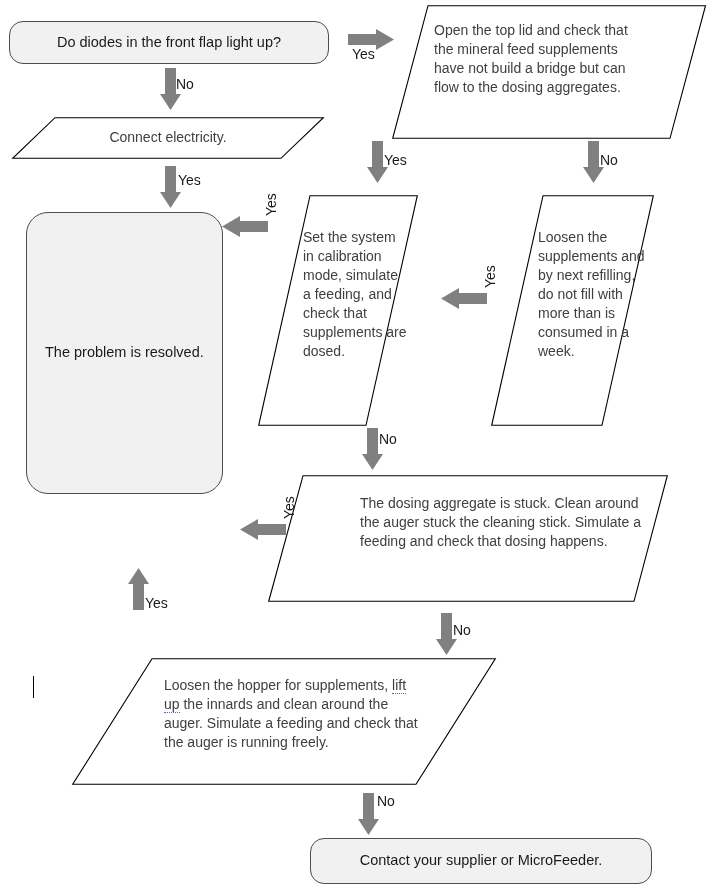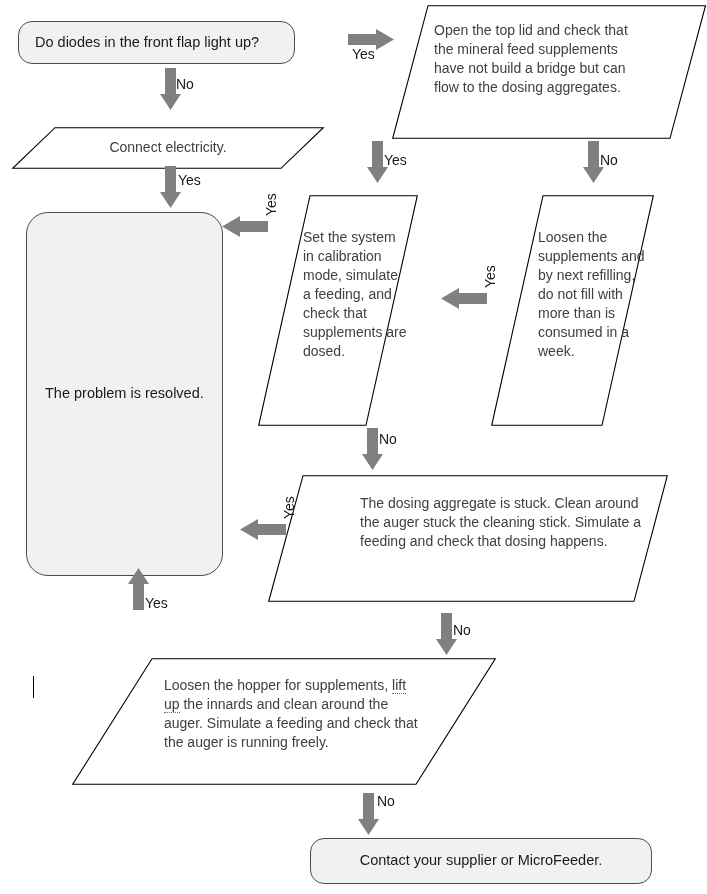--- a/index.html
+++ b/index.html
@@ -82,39 +82,39 @@
   .spell {
     border-bottom: 1.6px dotted #6a5acd;
     padding-bottom: 0px;
   }
 </style>
 </head>
 <body>
 
 <div id="canvas">
 
-  <div class="node rounded-box" style="left:18px; top:21px; width:277px; height:43px;">
+  <div class="node rounded-box" style="left:9px; top:21px; width:320px; height:43px;justify-content:center;">
     <span class="txt">Do diodes in the front flap light up?</span>
   </div>
 
   <div class="arrow" style="left:348px; top:29px;">
     <svg width="46" height="22" viewBox="0 0 46 22">
       <polygon points="0,5 28,5 28,0 46,10.5 28,21 28,16 0,16" fill="#808080"></polygon>
     </svg>
   </div>
   <div class="arrow-label" style="left:352px; top:46px;">Yes</div>
 
   <div class="arrow" style="left:160px; top:68px;">
     <svg width="22" height="42" viewBox="0 0 22 42">
       <polygon points="5,0 16,0 16,26 21,26 10.5,42 0,26 5,26" fill="#808080"></polygon>
     </svg>
   </div>
   <div class="arrow-label" style="left:176px; top:76px;">No</div>
 
-  <div class="para-wrap" style="left:12px; top:127px; width:312px; height:50px;text-decoration:underline;">
+  <div class="para-wrap" style="left:12px; top:117px; width:312px; height:50px;text-decoration:underline;">
     <svg width="312" height="42" viewBox="0 0 312 42">
       <polygon points="43,0.7 311.3,0.7 269,41.3 0.7,41.3" fill="#ffffff" stroke="#000000" stroke-width="1.1"></polygon>
     </svg>
     <div class="txt" style="left:0; top:11px; width:312px; text-align:center;">Connect electricity.</div>
   </div>
 
   <div class="arrow" style="left:160px; top:166px;">
     <svg width="22" height="42" viewBox="0 0 22 42">
       <polygon points="5,0 16,0 16,26 21,26 10.5,42 0,26 5,26" fill="#808080"></polygon>
     </svg>
@@ -170,21 +170,21 @@
   </div>
   <div class="arrow-label rot" style="left:263px; top:216px;">Yes</div>
 
   <div class="arrow" style="left:362px; top:428px;">
     <svg width="22" height="42" viewBox="0 0 22 42">
       <polygon points="5,0 16,0 16,26 21,26 10.5,42 0,26 5,26" fill="#808080"></polygon>
     </svg>
   </div>
   <div class="arrow-label" style="left:379px; top:431px;">No</div>
 
-  <div class="node rounded-box" style="left:26px; top:212px; width:197px; height:364px; border-radius:22px; padding:0 18px;">
+  <div class="node rounded-box" style="left:26px; top:212px; width:197px; height:282px; border-radius:22px; padding:0 18px;">
     <span class="txt">The problem is resolved.</span>
   </div>
 
   <div class="para-wrap" style="left:268px; top:475px; width:401px; height:127px;">
     <svg width="401" height="127" viewBox="0 0 401 127">
       <polygon points="35,0.7 399.3,0.7 366,126.3 0.7,126.3" fill="#ffffff" stroke="#000000" stroke-width="1.1"></polygon>
     </svg>
     <div class="txt" style="left:92px; top:19px; width:300px;">The dosing aggregate is stuck. Clean around the auger stuck the cleaning stick. Simulate a feeding and check that dosing happens.</div>
   </div>
 

